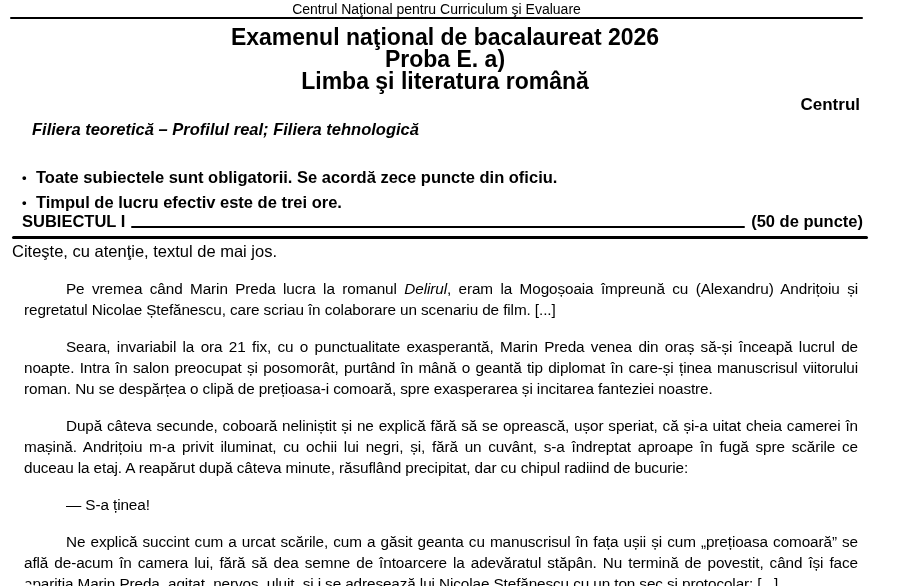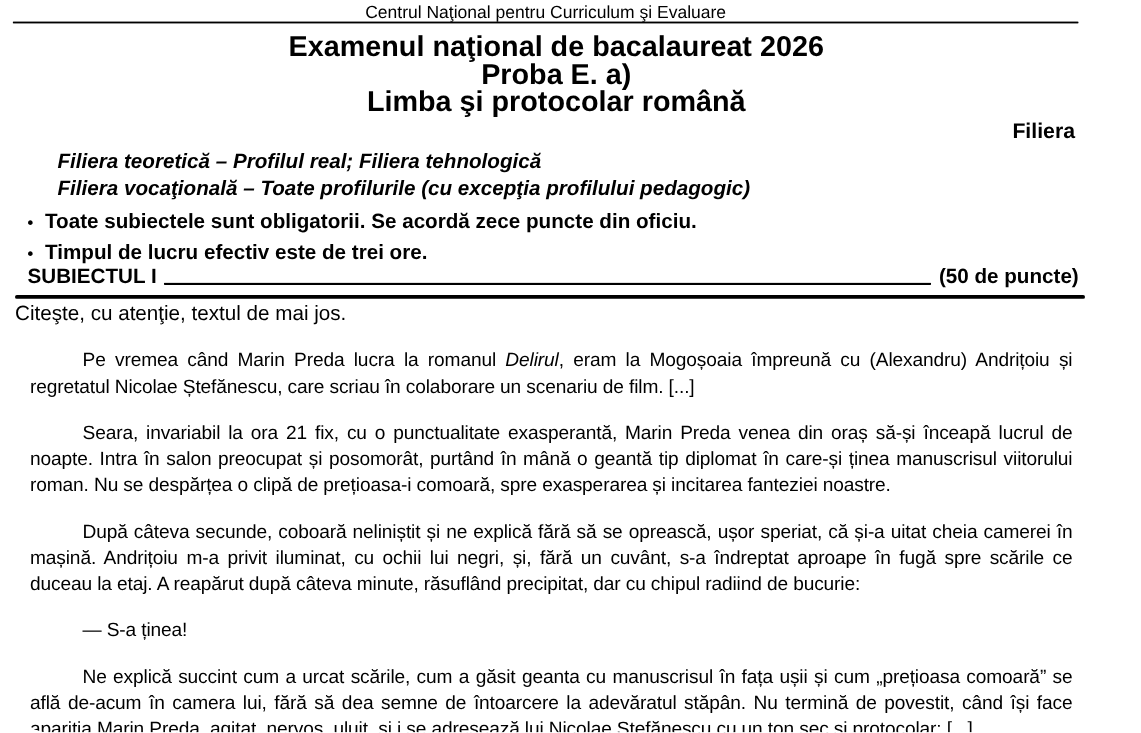--- a/index.html
+++ b/index.html
@@ -30,21 +30,21 @@
     text-align: center;
     font-weight: bold; font-size: 23px; line-height: 22px;
   }
   .session {
     position: absolute; top: 95px; right: 53px;
     font-weight: bold; font-size: 17px;
   }
   .filiera {
     position: absolute; top: 118px; left: 32px; right: 40px;
     font-weight: bold; font-style: italic;
-    font-size: 16.5px; line-height: 22px; margin-left: 14px;
+    font-size: 16.5px; line-height: 22px;
   }
   .notes {
     position: absolute; top: 165px; left: 22px; right: 40px;
     font-weight: bold; font-size: 16.5px; line-height: 25px;
   }
   .note-item { display: flex; }
   .bullet-dot {
     width: 14px; flex: 0 0 14px;
     font-size: 13px;
   }
@@ -79,28 +79,27 @@
 <body>
 
 <div class="page">
 
   <div class="inst">Centrul Naţional pentru Curriculum şi Evaluare</div>
   <div class="inst-rule"></div>
 
   <div class="title-block">
     <div>Examenul naţional de bacalaureat 2026</div>
     <div>Proba E. a)</div>
-    <div>Limba şi protocolar română</div>
+    <div>Limba şi literatura română</div>
   </div>
 
-  <div class="session">Filiera</div>
+  <div class="session">Centrul</div>
 
   <div class="filiera">
     <div>Filiera teoretică – Profilul real; Filiera tehnologică</div>
-    <div>Filiera vocaţională – Toate profilurile (cu excepţia profilului pedagogic)</div>
   </div>
 
   <div class="notes">
     <div class="note-item">
       <span class="bullet-dot">•</span>
       <span>Toate subiectele sunt obligatorii. Se acordă zece puncte din oficiu.</span>
     </div>
     <div class="note-item">
       <span class="bullet-dot">•</span>
       <span>Timpul de lucru efectiv este de trei ore.</span>

